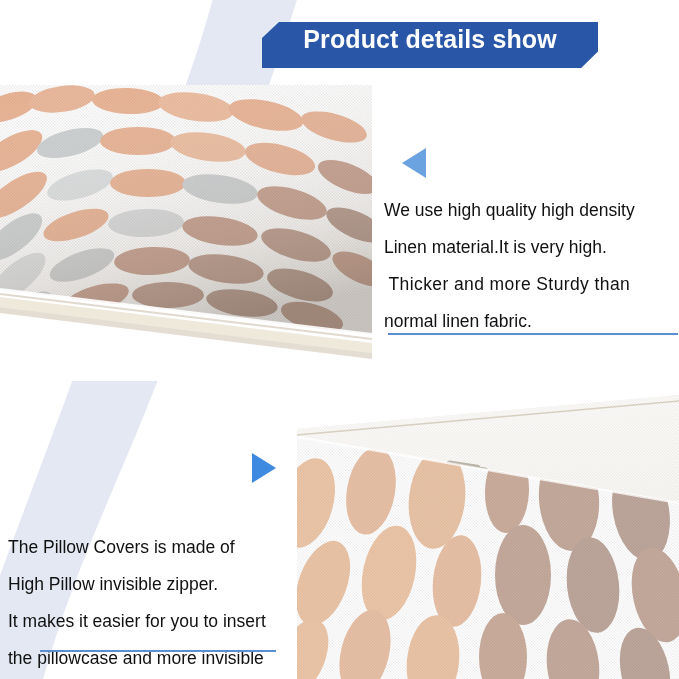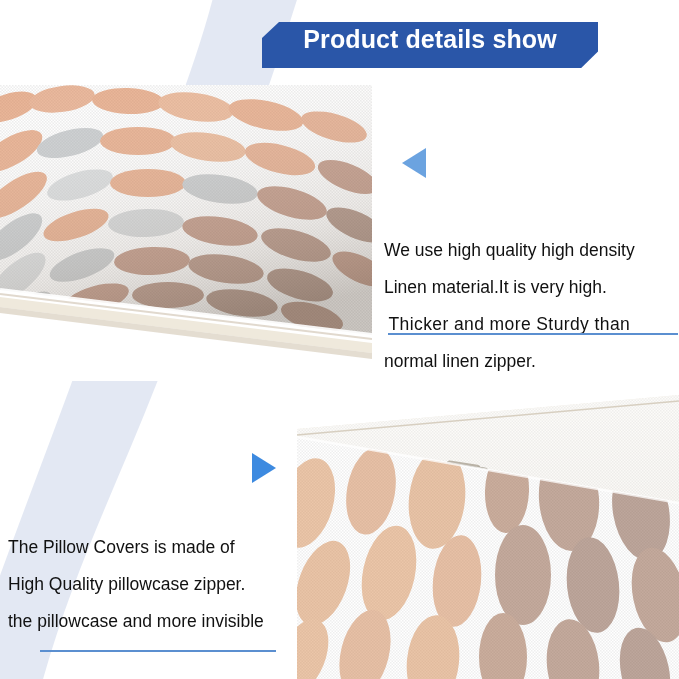--- a/index.html
+++ b/index.html
@@ -30,21 +30,21 @@
   #arrow-left{left:402px;top:148px;
      border-top:15px solid transparent;border-bottom:15px solid transparent;
      border-right:24px solid #6ba3e0;}
   #arrow-right{left:252px;top:453px;
      border-top:15px solid transparent;border-bottom:15px solid transparent;
      border-left:24px solid #3d8ae0;}
 
   
   .para{position:absolute;color:#111;font-size:17.5px;line-height:37px;
         white-space:nowrap;}
-  #text-top{left:384px;top:192px;margin-top:40px;}
+  #text-top{left:384px;top:192px;}
   #text-bottom{left:8px;top:509px;margin-top:20px;}
   .para div{height:37px;}
   .sturdy{letter-spacing:.4px;text-align:center;}
 
   
   .rule{position:absolute;height:2px;background:#5b8fd0;}
   #rule-top{left:388px;top:333px;width:290px;}
   #rule-bottom{left:40px;top:650px;width:236px;}
 </style>
 </head>
@@ -222,24 +222,25 @@
     <div class="txt">Product details show</div>
   </div>
 
   <div class="arrow" id="arrow-left"></div>
   <div class="arrow" id="arrow-right"></div>
 
   <div class="para" id="text-top">
     <div>We use high quality high density</div>
     <div>Linen material.It is very high.</div>
     <div class="sturdy">Thicker and more Sturdy than</div>
-    <div>normal linen zipper.</div>
+    <div>normal linen fabric.</div>
   </div>
   <div class="rule" id="rule-top"></div>
 
   <div class="para" id="text-bottom">
     <div>The Pillow Covers is made of</div>
-    <div>High Quality pillowcase zipper.</div>
+    <div>High Pillow invisible zipper.</div>
+    <div>It makes it easier for you to insert</div>
     <div>the pillowcase and more invisible</div>
   </div>
   <div class="rule" id="rule-bottom"></div>
 
 </div>
 
 </body></html>

